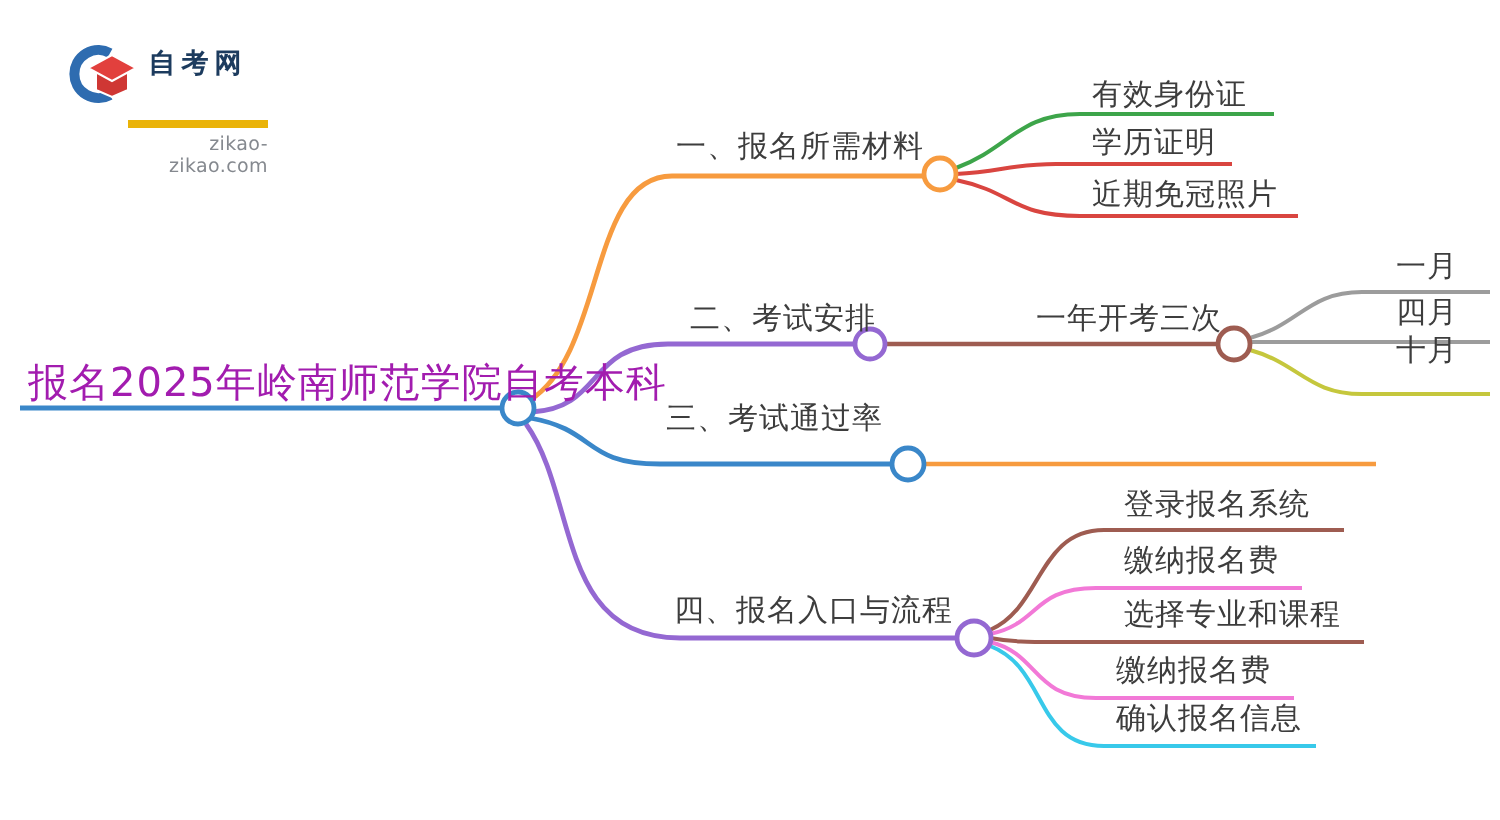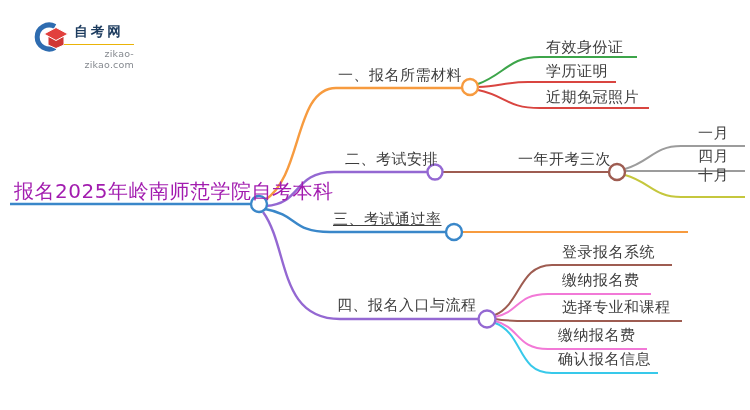--- a/index.html
+++ b/index.html
@@ -11,21 +11,21 @@
   .lbl{
     position:absolute;font-size:15px;line-height:18px;color:#3d3d3d;
     white-space:nowrap;letter-spacing:0.5px;
   }
   .lbl.root{font-size:20px;line-height:20px;color:#a21caf;letter-spacing:0.5px;}
   .logo{position:absolute;left:30px;top:20px;width:120px;height:42px;}
   .logo-icon{position:absolute;left:0;top:1px;}
   .logo-text{position:absolute;left:34px;top:3px;width:70px;text-align:center;}
   .logo-title{
     font-size:13.5px;font-weight:700;color:#1c3b5e;letter-spacing:3px;
-    padding-bottom:3px;border-bottom:1px solid #eab308;
+    padding-bottom:19px;border-bottom:4px solid #eab308;
   }
   .logo-domain{font-size:9.5px;color:#85898f;padding-top:3px;letter-spacing:0.2px;text-align:right;}
 </style>
 </head>
 <body>
 
 <div class="canvas">
 
   <svg class="links" width="750" height="410" viewBox="0 0 750 410">
     <g fill="none">
@@ -65,32 +65,32 @@
       <polygon points="14,13 26,6.5 38,13 26,19.5" fill="#e2403d" stroke="#ffffff" stroke-width="1"></polygon>
     </svg>
     <div class="logo-text">
       <div class="logo-title">自考网</div>
       <div class="logo-domain">zikao-zikao.com</div>
     </div>
   </div>
 
   <div class="lbl root" style="left:14px;top:181px;">报名2025年岭南师范学院自考本科</div>
 
-  <div class="lbl" style="left:338px;top:66px;">一、报名所需材料</div>
+  <div class="lbl" style="left:338px;top:66px;font-family:Liberation Mono, monospace;">一、报名所需材料</div>
   <div class="lbl" style="left:546px;top:38px;">有效身份证</div>
   <div class="lbl" style="left:546px;top:62px;">学历证明</div>
   <div class="lbl" style="left:546px;top:88px;">近期免冠照片</div>
 
   <div class="lbl" style="left:345px;top:150px;">二、考试安排</div>
   <div class="lbl" style="left:518px;top:150px;">一年开考三次</div>
   <div class="lbl" style="left:698px;top:124px;">一月</div>
   <div class="lbl" style="left:698px;top:147px;">四月</div>
   <div class="lbl" style="left:698px;top:166px;text-align:right;">十月</div>
 
-  <div class="lbl" style="left:333px;top:210px;text-decoration:underline;">三、考试通过率</div>
+  <div class="lbl" style="left:333px;top:200px;">三、考试通过率</div>
 
   <div class="lbl" style="left:337px;top:296px;">四、报名入口与流程</div>
   <div class="lbl" style="left:562px;top:243px;">登录报名系统</div>
   <div class="lbl" style="left:562px;top:271px;">缴纳报名费</div>
   <div class="lbl" style="left:562px;top:298px;">选择专业和课程</div>
   <div class="lbl" style="left:558px;top:326px;">缴纳报名费</div>
   <div class="lbl" style="left:558px;top:350px;">确认报名信息</div>
 
 </div>
 

